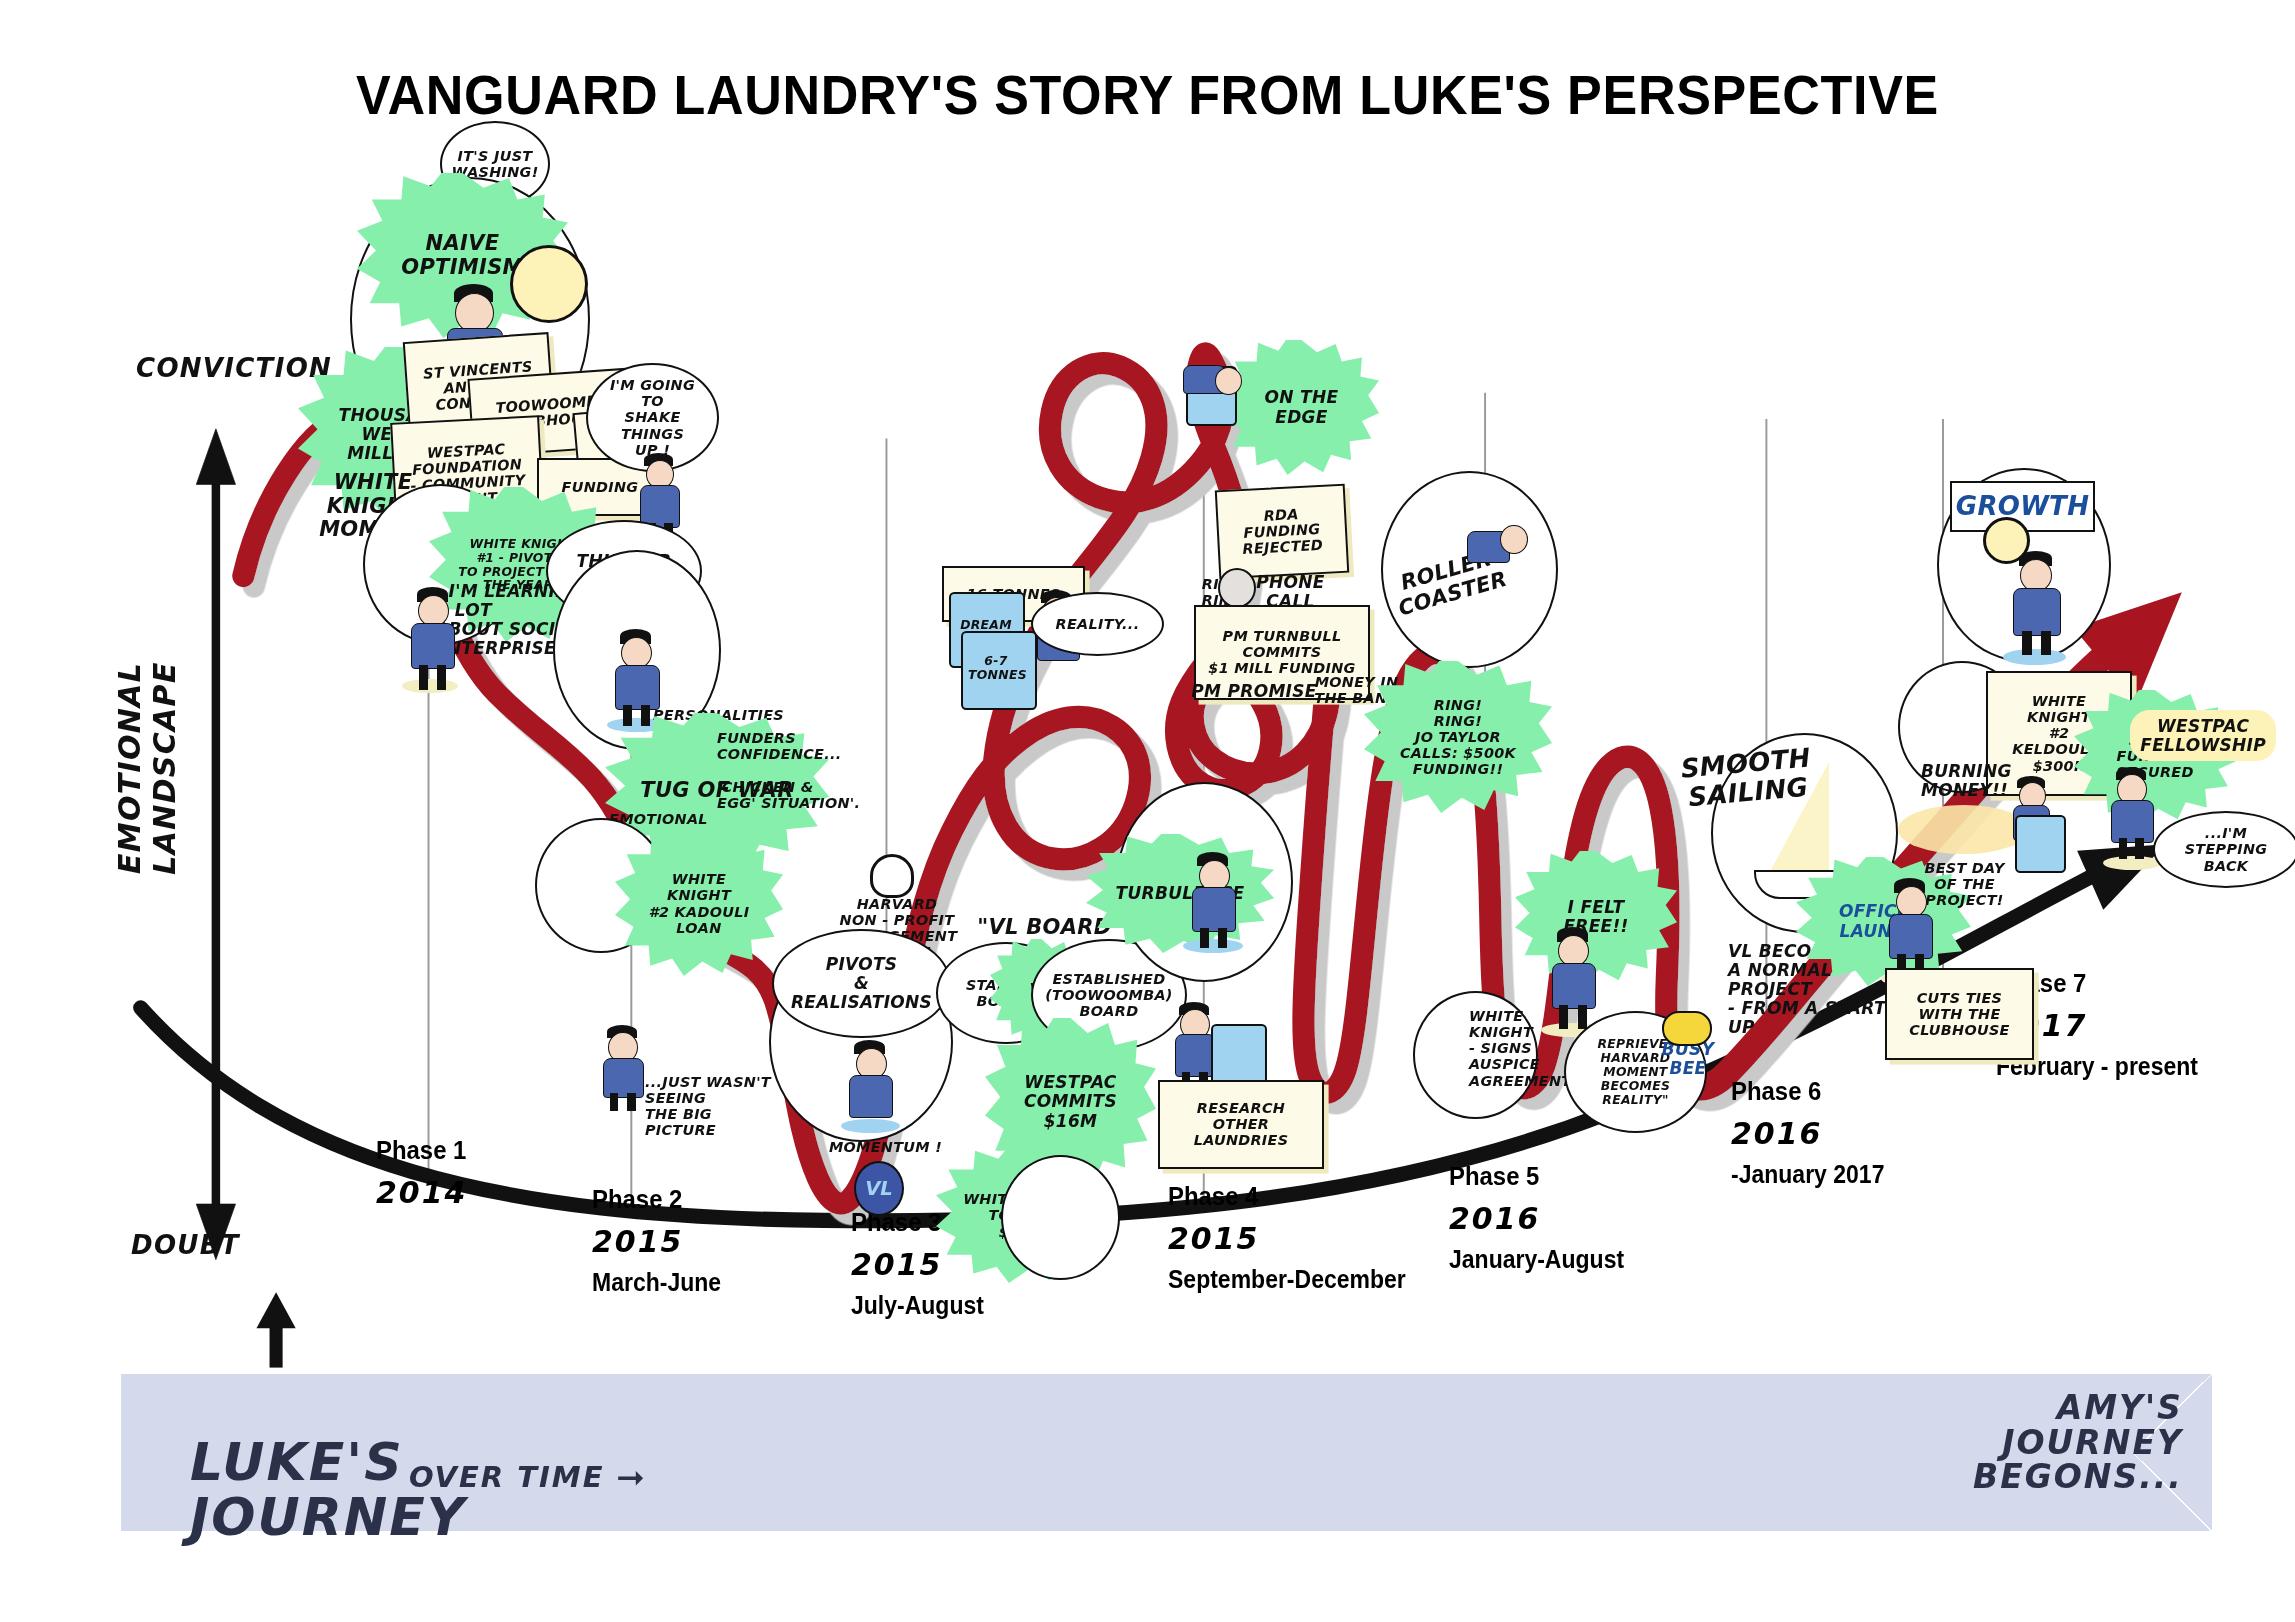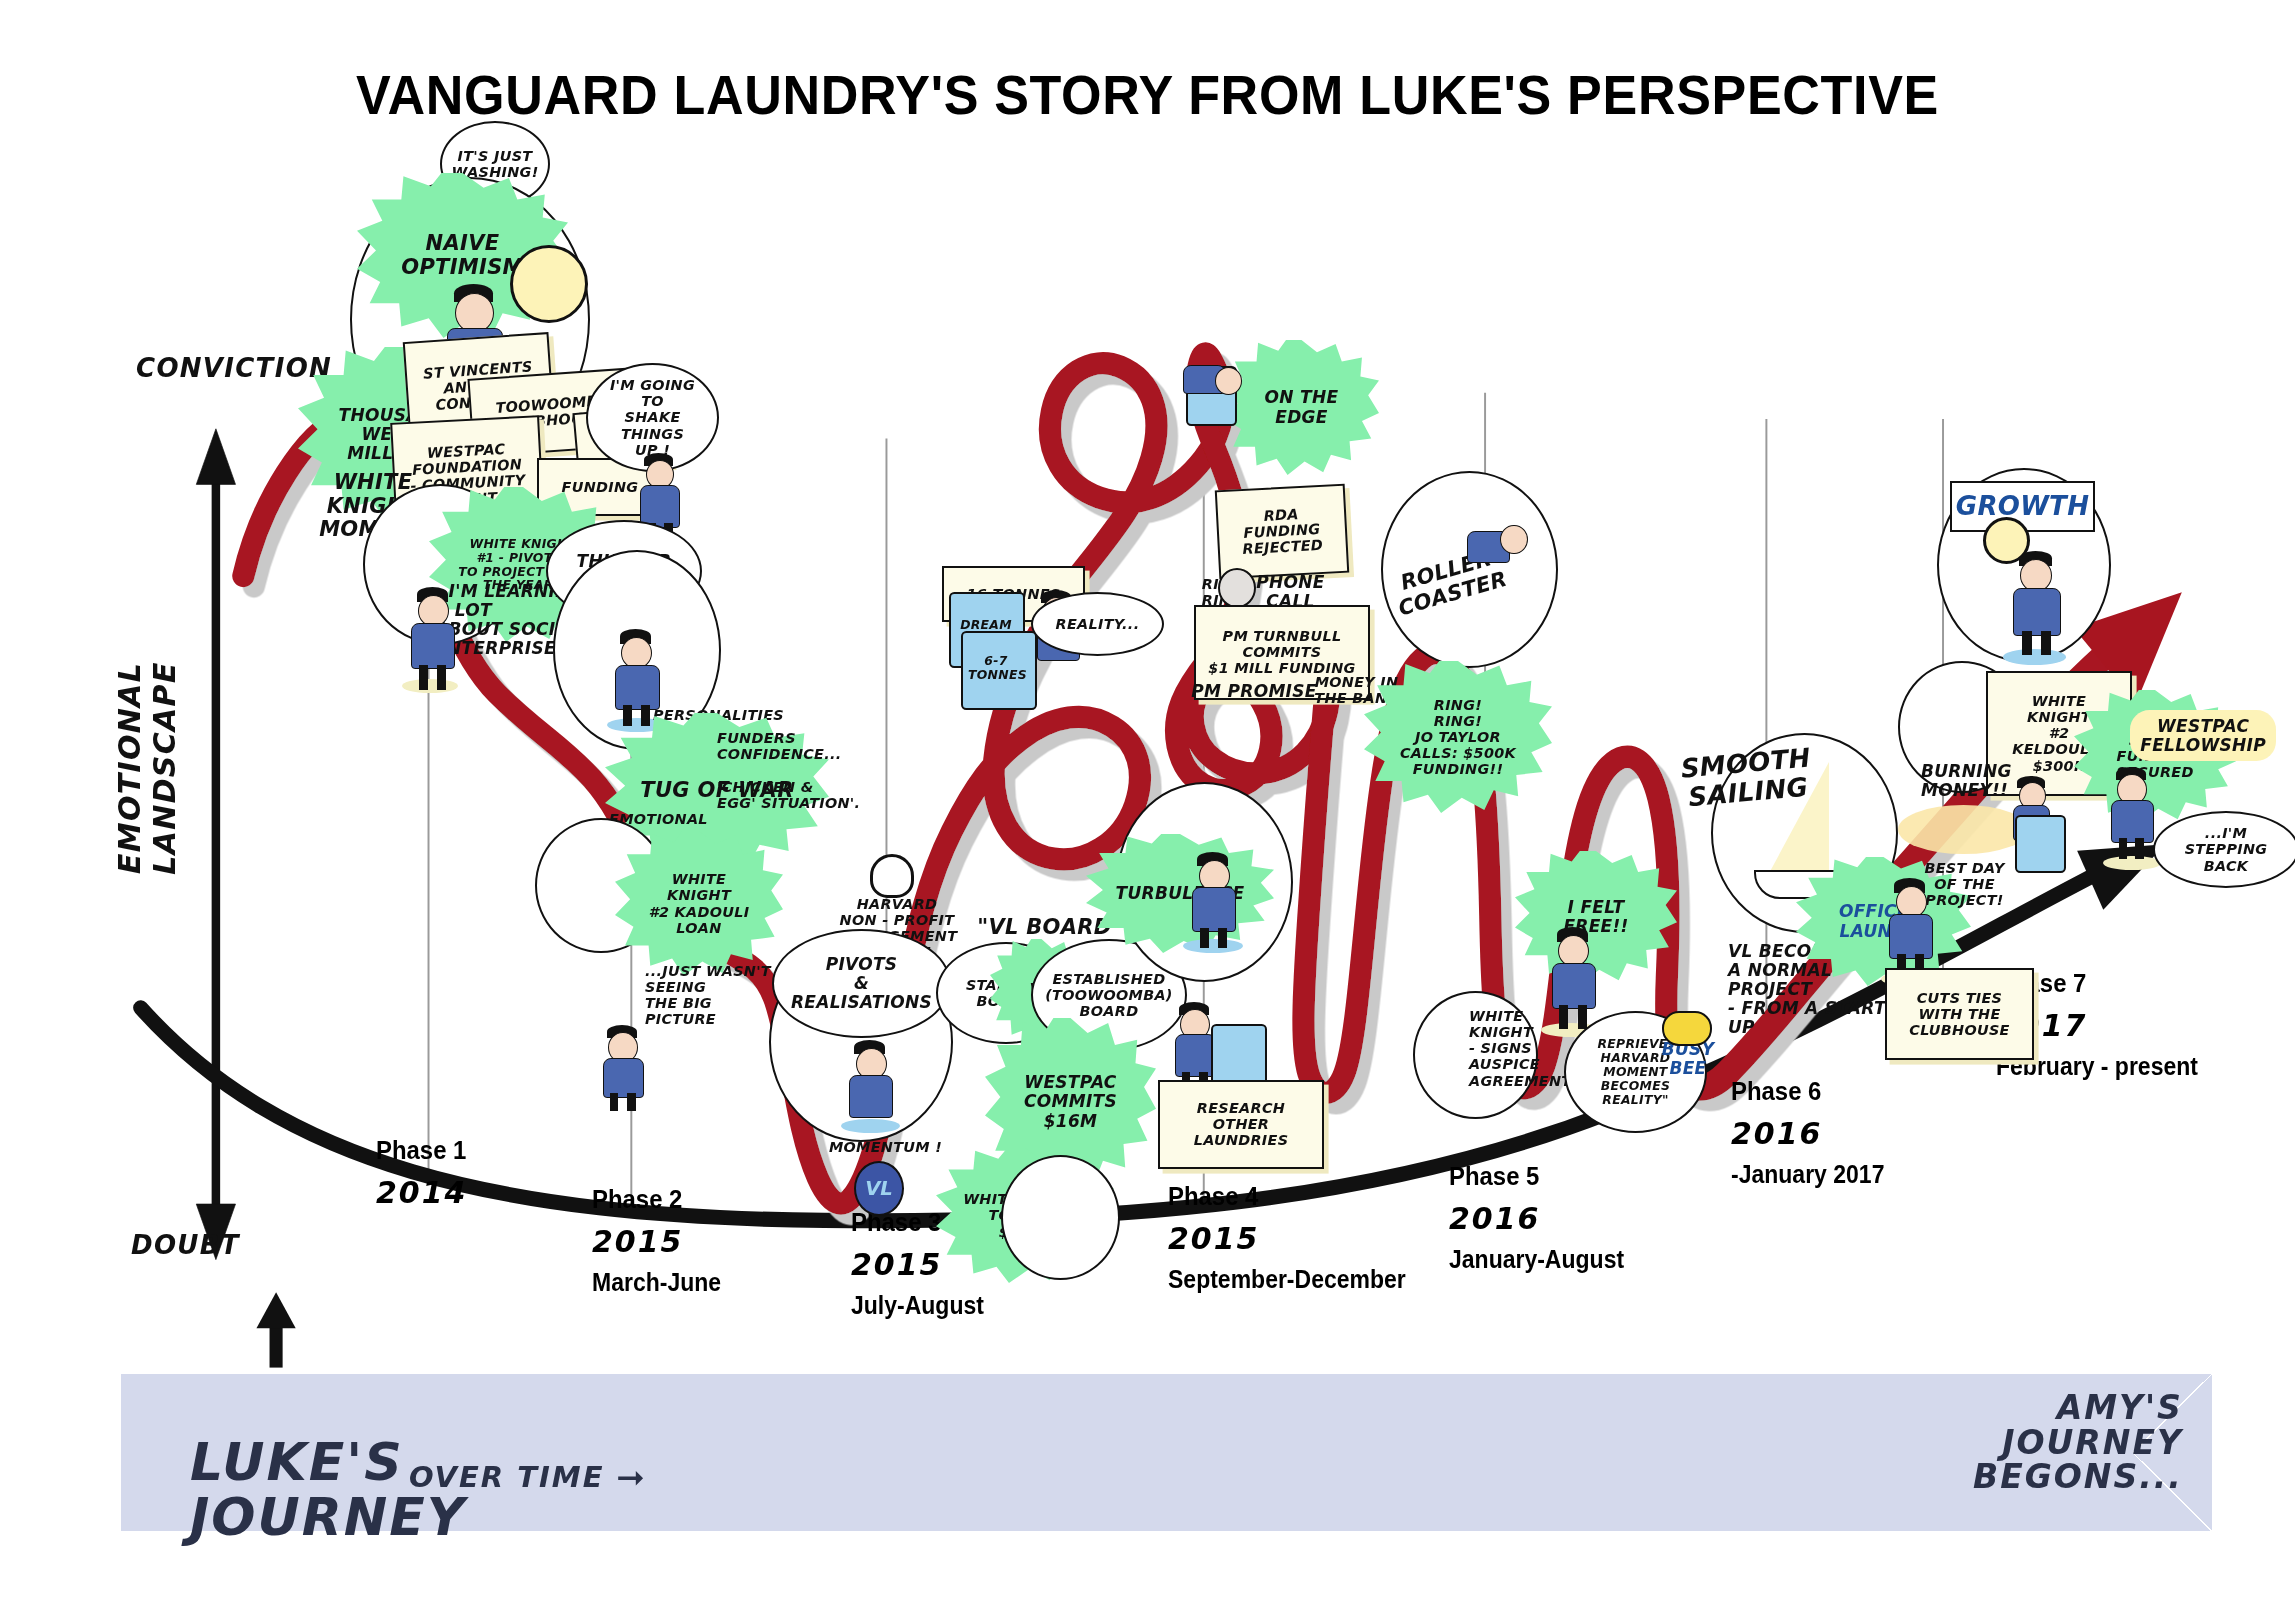--- a/index.html
+++ b/index.html
@@ -233,21 +233,21 @@
 </div>
 
 <div class="abs ann sm" style="left:645px;top:707px;width:147px;">PERSONALITIES</div>
 <div class="abs starburst ann lg" style="left:605px;top:713px;width:190px;height:121px;text-align:right;">TUG OF WAR</div>
 <div class="abs ann sm" style="left:609px;top:811px;width:98px;">EMOTIONAL</div>
 <div class="abs ann l sm" style="left:717px;top:730px;width:137px;">FUNDERS<br>CONFIDENCE...</div>
 <div class="abs ann l sm" style="left:717px;top:779px;width:144px;">'CHICKEN &amp;<br>EGG' SITUATION'.</div>
 
 <div class="abs circ" style="left:535px;top:818px;width:128px;height:131px;"></div>
 <div class="abs starburst ann sm" style="left:615px;top:831px;width:134px;height:111px;">WHITE<br>KNIGHT<br>#2 KADOULI<br>LOAN</div>
-<div class="abs ann l sm" style="left:645px;top:963px;width:151px;">...JUST WASN'T<br>SEEING<br>THE BIG<br>PICTURE</div>
+<div class="abs ann l sm" style="left:645px;top:1074px;width:151px;">...JUST WASN'T<br>SEEING<br>THE BIG<br>PICTURE</div>
 <div class="fig" style="left:586px;top:1024px;width:72px;height:98px;">
   <div class="fhair" style="left:21px;top:1.3px;width:30px;height:13px;"></div>
   <div class="fhead" style="left:22px;top:7.9px;width:27.5px;height:29px;"></div>
   <div class="fbody" style="left:17px;top:34px;width:39px;height:38px;"></div>
   <div class="fleg" style="left:23.6px;top:69px;width:8.5px;height:18.3px;"></div>
   <div class="fleg" style="left:41px;top:69px;width:8.5px;height:18.3px;"></div>
 </div>
 
 <div class="abs ann sm" style="left:838px;top:896px;width:118px;">HARVARD<br>NON - PROFIT<br>MANAGEMENT<br>COURSE</div>
 <div class="abs" style="left:870px;top:854px;width:38px;height:38px;border:3.3px solid #111;border-radius:50% 50% 40% 40%;background:#fff;"></div>

